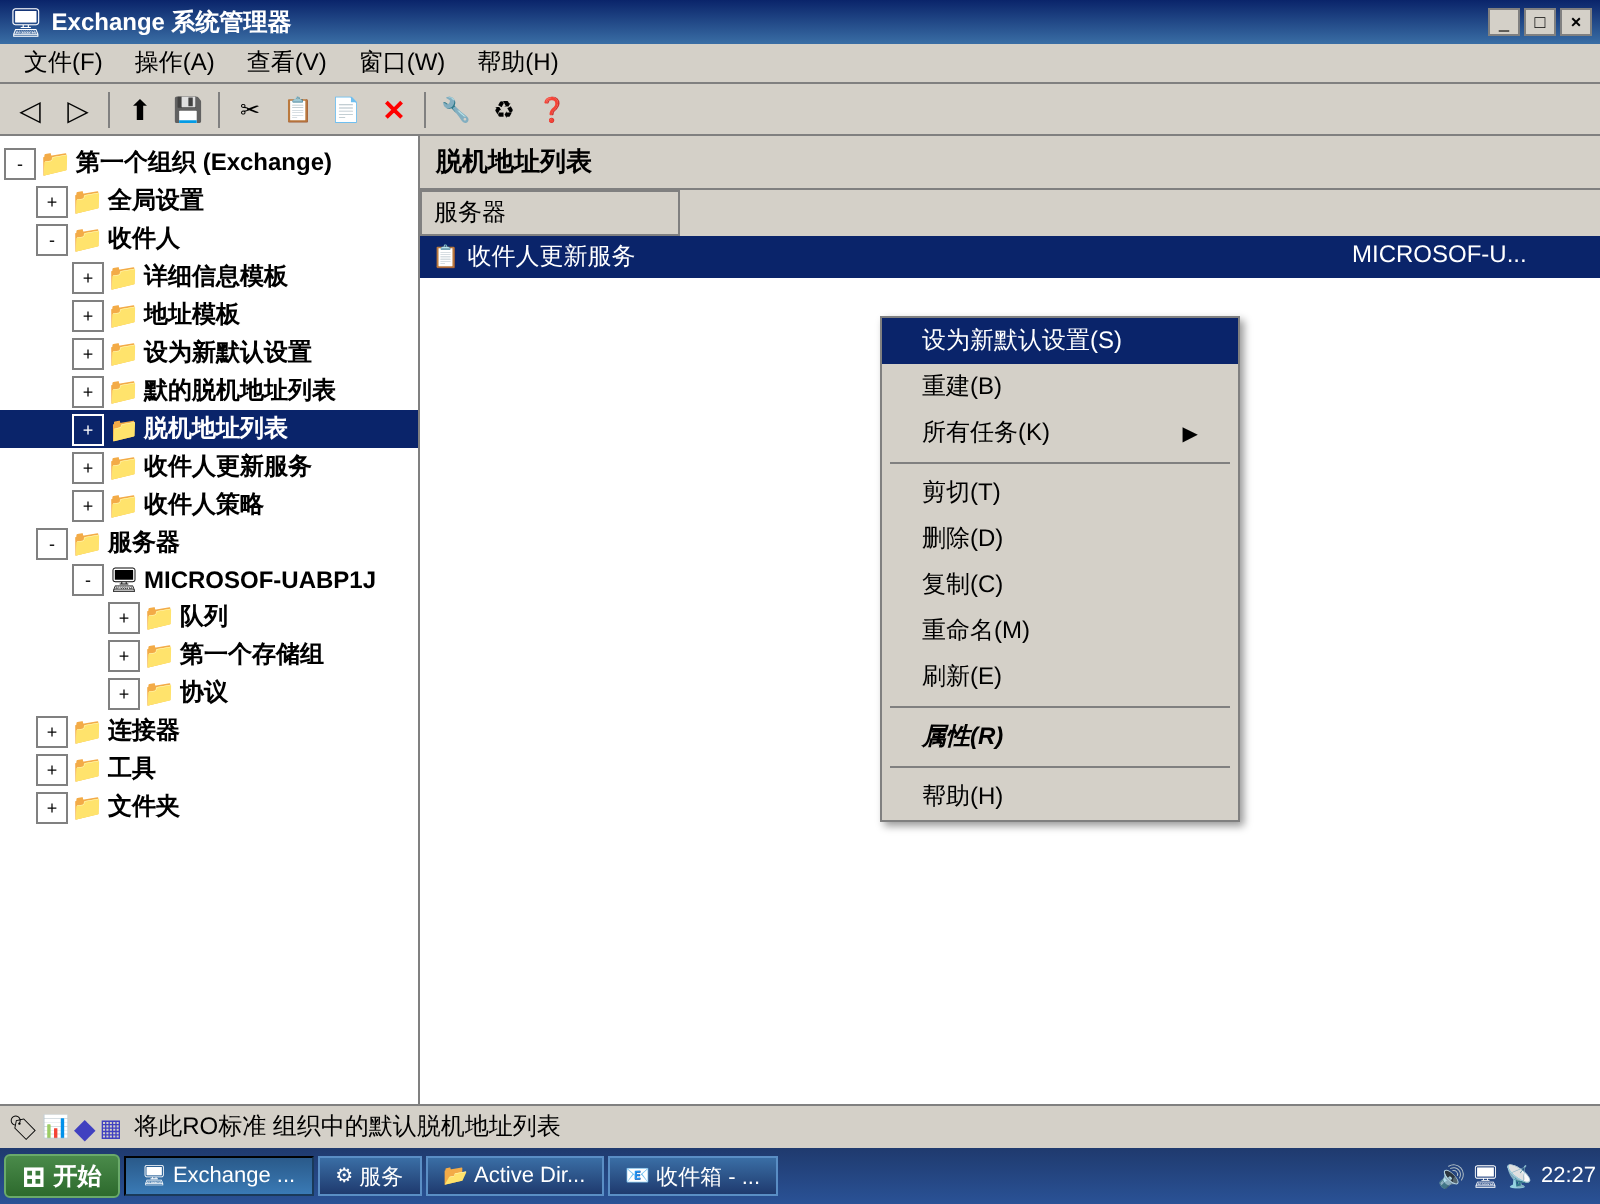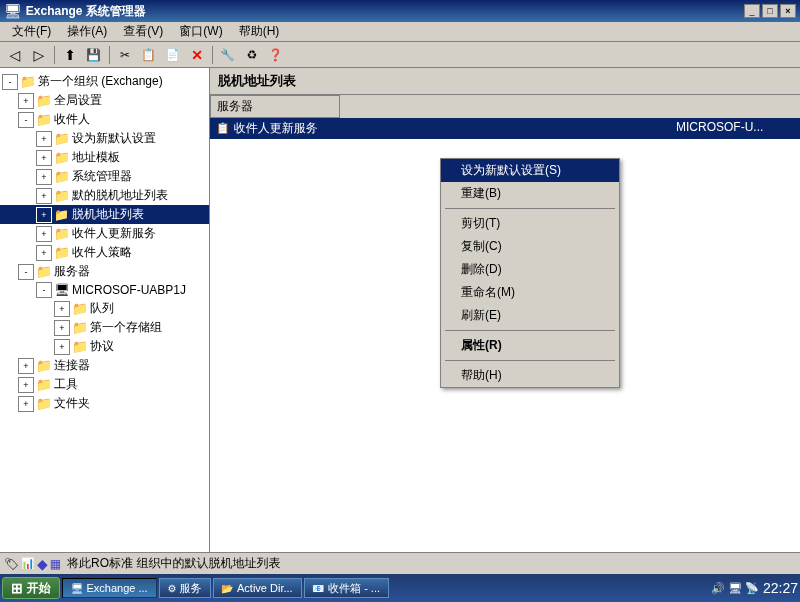--- a/index.html
+++ b/index.html
@@ -144,20 +144,21 @@
       justify-content: center;
       margin: 0 2px;
       flex-shrink: 0;
     }
     .folder-icon {
       color: #e8c040;
       font-size: 13px;
     }
     .tree-label {
       font-size: 12px;
+      font-weight: bold;
     }
 
     
     .content-panel {
       flex: 1;
       background: white;
       overflow: hidden;
       position: relative;
     }
     .content-header {
@@ -307,21 +308,21 @@
     }
     .taskbar-right {
       margin-left: auto;
       display: flex;
       align-items: center;
       gap: 4px;
       color: white;
       font-size: 11px;
     }
     .taskbar-clock {
-      font-size: 14px;
+      font-size: 11px;
       color: white;
     }
     .tray-icons {
       display: flex;
       align-items: center;
       gap: 3px;
     }
   </style>
 </head>
 <body>
@@ -385,35 +386,35 @@
       <span class="tree-indent" style="width:18px;"></span>
       <span class="tree-expander">-</span>
       <span class="tree-icon folder-icon">📁</span>
       <span class="tree-label">收件人</span>
     </div>
 
     <div class="tree-item">
       <span class="tree-indent" style="width:36px;"></span>
       <span class="tree-expander">+</span>
       <span class="tree-icon folder-icon">📁</span>
+      <span class="tree-label">详细信息模板</span>
+    </div>
+
+    <div class="tree-item">
+      <span class="tree-indent" style="width:36px;"></span>
+      <span class="tree-expander">+</span>
+      <span class="tree-icon folder-icon">📁</span>
+      <span class="tree-label">地址模板</span>
+    </div>
+
+    <div class="tree-item">
+      <span class="tree-indent" style="width:36px;"></span>
+      <span class="tree-expander">+</span>
+      <span class="tree-icon folder-icon">📁</span>
       <span class="tree-label">设为新默认设置</span>
-    </div>
-
-    <div class="tree-item">
-      <span class="tree-indent" style="width:36px;"></span>
-      <span class="tree-expander">+</span>
-      <span class="tree-icon folder-icon">📁</span>
-      <span class="tree-label">地址模板</span>
-    </div>
-
-    <div class="tree-item">
-      <span class="tree-indent" style="width:36px;"></span>
-      <span class="tree-expander">+</span>
-      <span class="tree-icon folder-icon">📁</span>
-      <span class="tree-label">系统管理器</span>
     </div>
 
     <div class="tree-item">
       <span class="tree-indent" style="width:36px;"></span>
       <span class="tree-expander">+</span>
       <span class="tree-icon folder-icon">📁</span>
       <span class="tree-label">默的脱机地址列表</span>
     </div>
 
     <div class="tree-item" style="background:#0a246a; color:white;">
@@ -506,28 +507,32 @@
       <div class="list-cell list-cell-name">
         <span style="font-size:11px;">📋</span>
         <span>收件人更新服务</span>
       </div>
       <div class="list-cell list-cell-server">MICROSOF-U...</div>
     </div>
 
     <div class="context-menu">
       <div class="ctx-item highlighted">设为新默认设置(S)</div>
       <div class="ctx-item">重建(B)</div>
+      <div class="ctx-item">
+        <span>所有任务(K)</span>
+        <span class="ctx-arrow">▶</span>
+      </div>
       <div class="ctx-separator"></div>
       <div class="ctx-item">剪切(T)</div>
+      <div class="ctx-item">删除(D)</div>
       <div class="ctx-item">复制(C)</div>
-      <div class="ctx-item">删除(D)</div>
       <div class="ctx-item">重命名(M)</div>
       <div class="ctx-item">刷新(E)</div>
       <div class="ctx-separator"></div>
-      <div class="ctx-item" style="font-weight:bold;">属性(R)</div>
+      <div class="ctx-item" style="font-weight:bold;font-style:italic;">属性(R)</div>
       <div class="ctx-separator"></div>
       <div class="ctx-item">帮助(H)</div>
     </div>
 
   </div>
 </div>
 
 <div class="status-bar">
   <span style="margin-right:2px;">🏷</span>
   <span style="margin-right:2px; font-size:11px;">📊</span>

